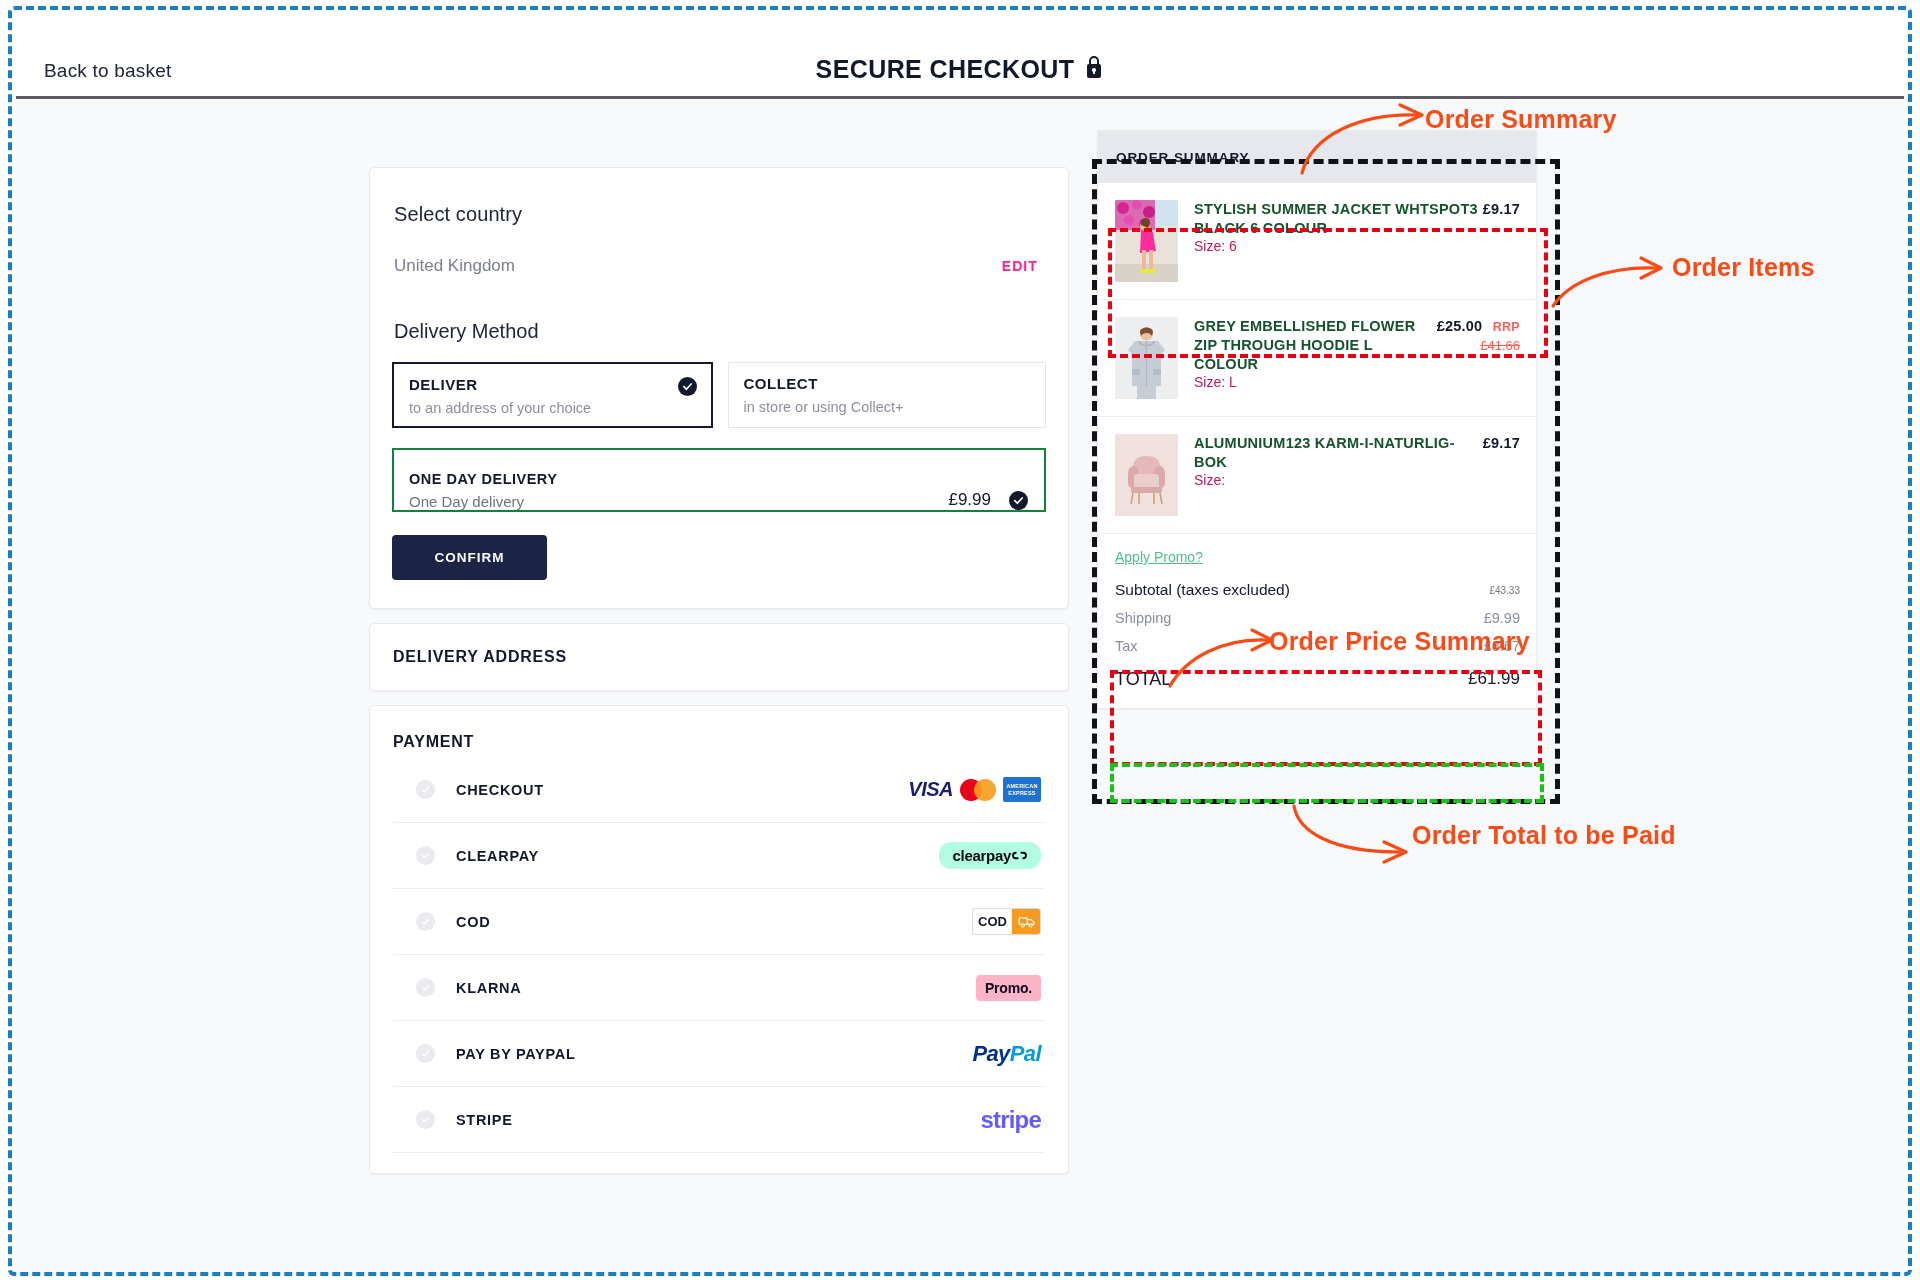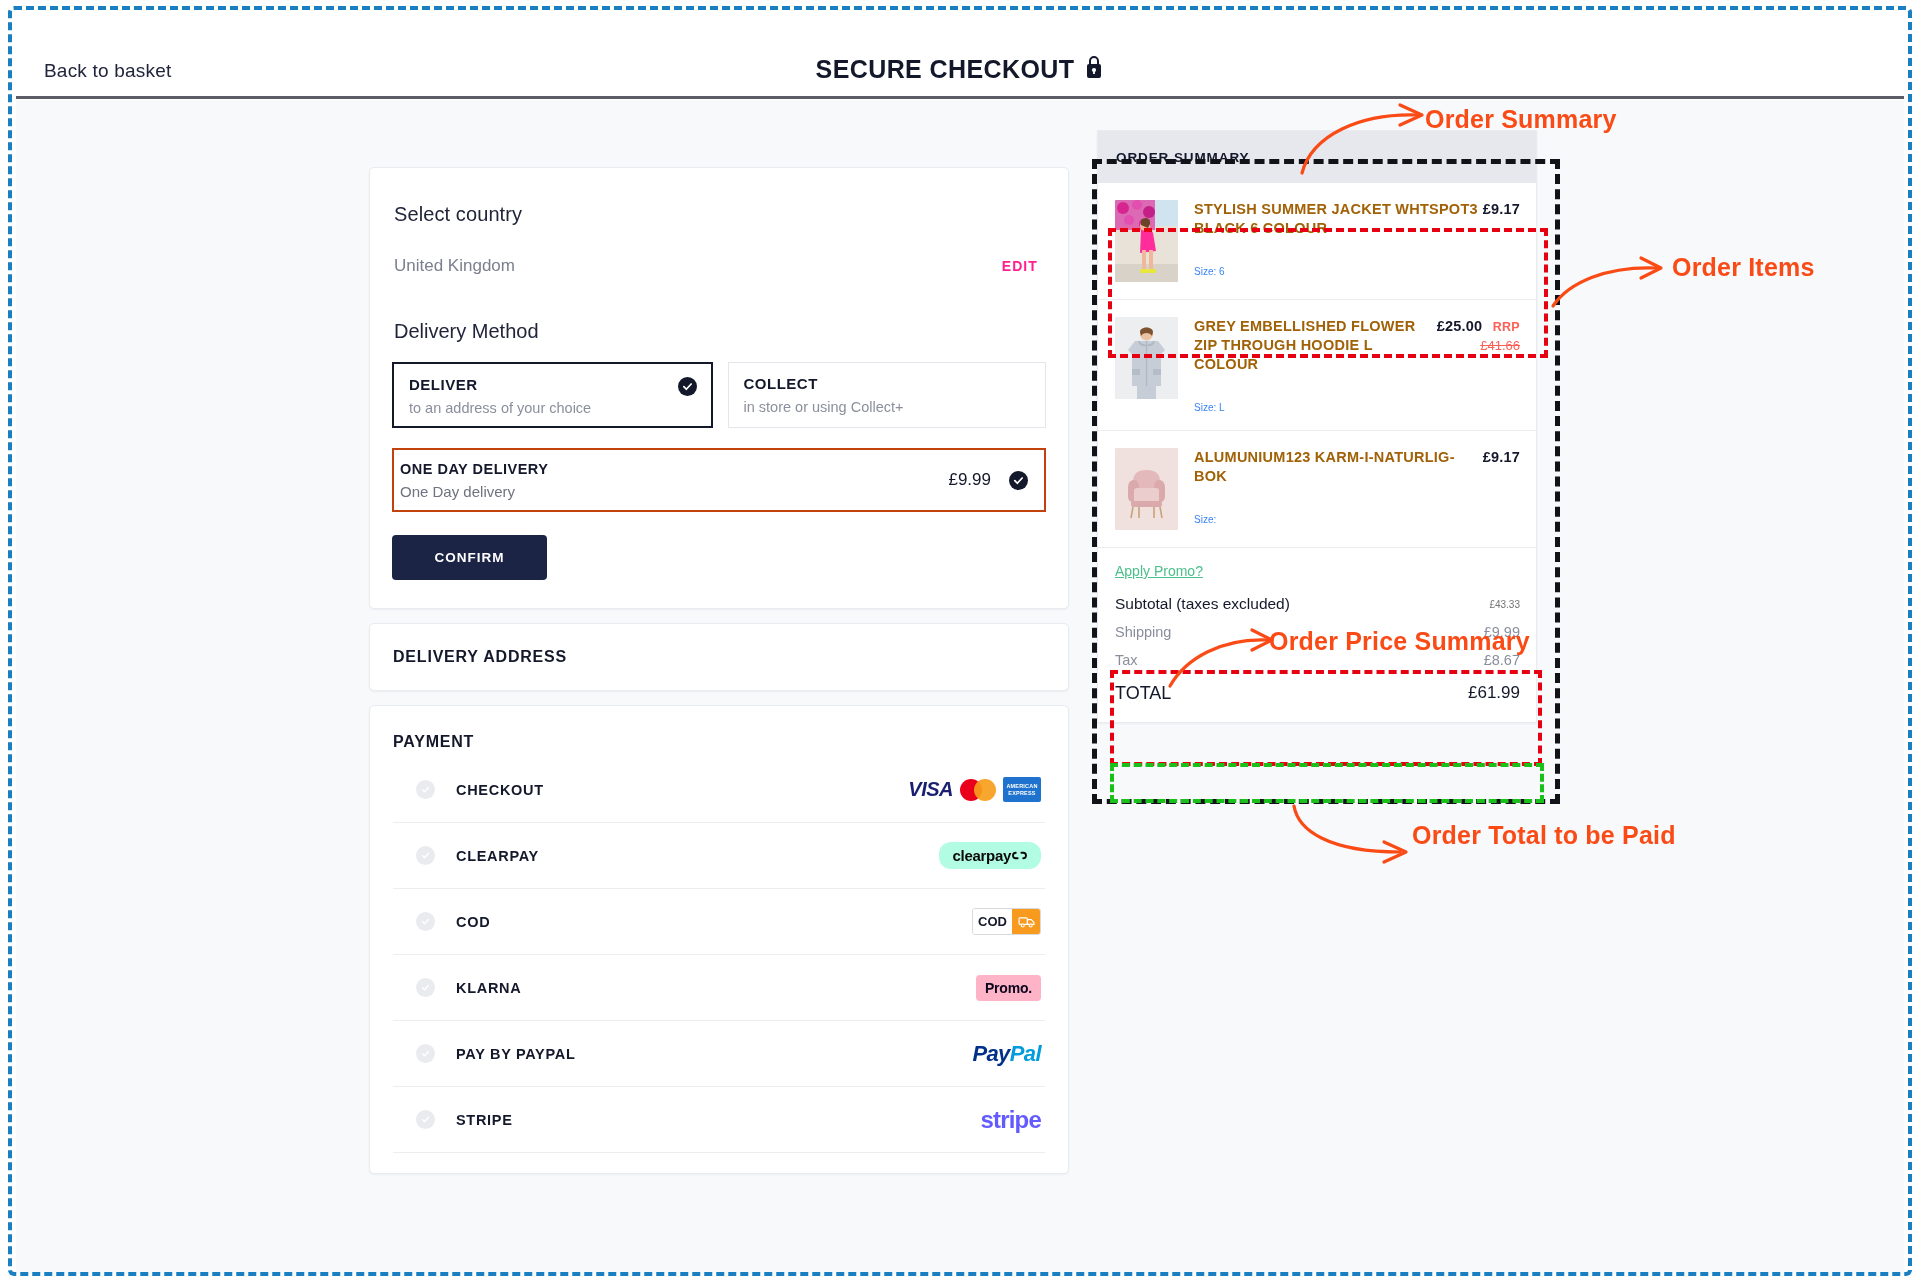--- a/index.html
+++ b/index.html
@@ -150,25 +150,25 @@
     right: 14px; top: 13px;
     width: 19px; height: 19px;
     border-radius: 50%;
     background: #14182b;
     display: flex; align-items: center; justify-content: center;
   }
   .check-badge svg { display:block; }
 
   .ship-option {
     margin-top: 20px;
-    border: 2px solid #c2410c;
+    border: 2px solid #15803d;
     height: 64px;
     display: flex;
-    align-items: center;
-    padding: 0 16px 0 6px;
+    align-items: flex-end;
+    padding: 0 16px 0 15px;
     position: relative;
     cursor: pointer;
   }
   .ship-left { flex: 1; }
   .ship-name {
     font-size: 14.5px;
     font-weight: 700;
     letter-spacing: .5px;
     color: #14182b;
   }
@@ -321,21 +321,21 @@
     background: #eceff3;
   }
   .item-thumb svg { display: block; }
   .item-body { flex: 1; min-width: 0; }
   .item-top { display: flex; }
   .item-title {
     font-size: 14.5px;
     font-weight: 700;
     letter-spacing: .25px;
     line-height: 19px;
-    color: #a16207;
+    color: #14532d;
     flex: 1;
   }
   .item-prices {
     text-align: right;
     padding-left: 4px;
     white-space: nowrap;
   }
   .item-price {
     font-size: 14.5px;
     font-weight: 700;
@@ -347,23 +347,23 @@
     letter-spacing: .3px; margin-left: 6px;
   }
   .item-rrp-value {
     display: block;
     margin-top: 3px;
     font-size: 13px;
     color: #fb5f56;
     text-decoration: line-through;
   }
   .item-size {
-    margin-top: 28px;
-    font-size: 10px;
-    color: #3b82f6;
+    margin-top: 0;
+    font-size: 14px;
+    color: #be185d;
   }
 
   .promo-zone { padding: 14px 16px 0 17px; }
   .promo-link {
     font-size: 14px;
     color: #4cc08a;
     text-decoration: underline;
     cursor: pointer;
   }
   .totals { padding: 10px 16px 0 17px; }

